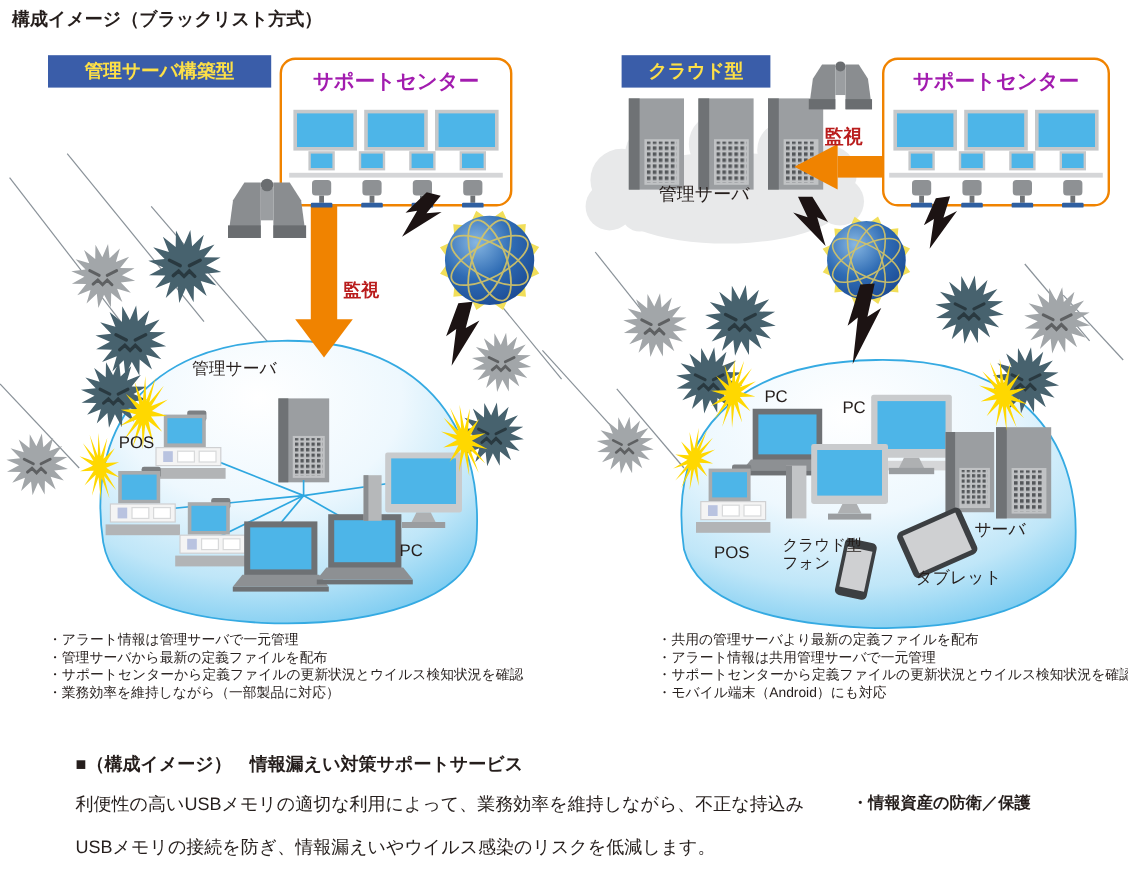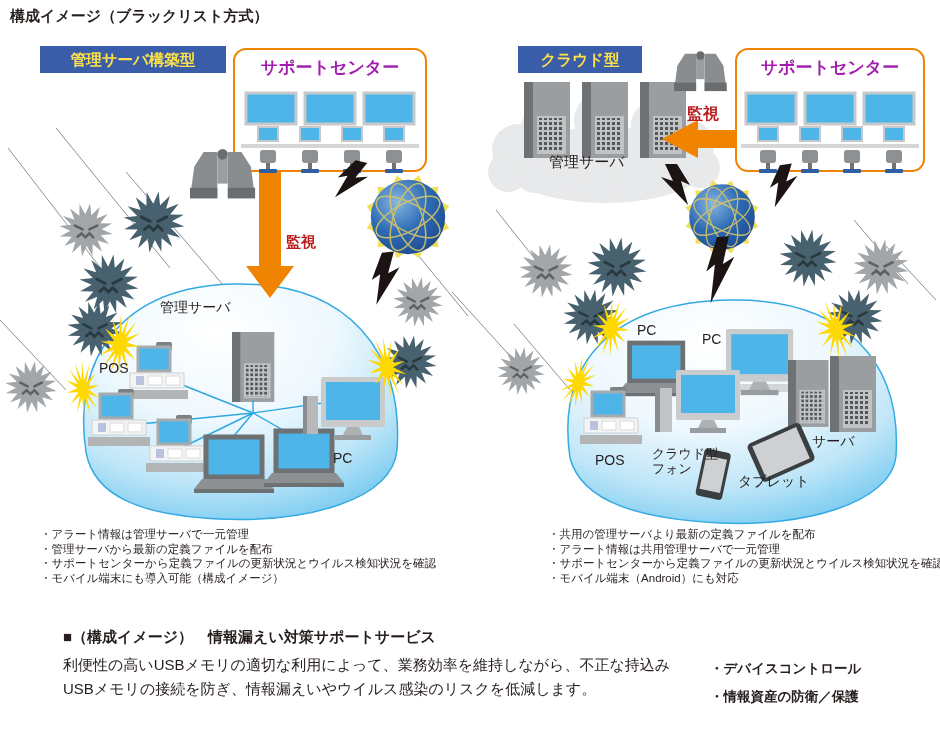--- a/index.html
+++ b/index.html
@@ -319,37 +319,36 @@
 
   <div class="dome-label" style="left:160px;top:299px">管理サーバ</div>
   <div class="dome-label" style="left:99px;top:360px">POS</div>
   <div class="dome-label" style="left:333px;top:450px">PC</div>
 
   <div class="dome-label" style="left:637px;top:322px">PC</div>
   <div class="dome-label" style="left:702px;top:331px">PC</div>
   <div class="dome-label" style="left:595px;top:452px">POS</div>
   <div class="dome-label pre" style="left:652px;top:446px;font-size:13px;line-height:15px">クラウド型
 フォン</div>
-  <div class="dome-label" style="left:738px;top:473px">タブレット</div>
+  <div class="dome-label" style="left:763px;top:473px">タブレット</div>
   <div class="dome-label" style="left:812px;top:433px">サーバ</div>
 
   <div class="bullets" style="left:40px;top:527px">
     <div>・アラート情報は管理サーバで一元管理</div>
     <div>・管理サーバから最新の定義ファイルを配布</div>
     <div>・サポートセンターから定義ファイルの更新状況とウイルス検知状況を確認</div>
-    <div>・モバイル端末にも導入可能（構成イメージ）</div>
+    <div>・業務効率を維持しながら（一部製品に対応）</div>
   </div>
   <div class="bullets" style="left:548px;top:527px">
     <div>・共用の管理サーバより最新の定義ファイルを配布</div>
     <div>・アラート情報は共用管理サーバで一元管理</div>
     <div>・サポートセンターから定義ファイルの更新状況とウイルス検知状況を確認</div>
     <div>・モバイル端末（Android）にも対応</div>
   </div>
 
   <div class="txt b" style="left:63px;top:628px;font-size:15px">■（構成イメージ）　情報漏えい対策サポートサービス</div>
-  <div class="txt pre" style="left:63px;top:653px;font-size:15px;line-height:24px;white-space:pre-line">利便性の高いUSBメモリの適切な利用によって、業務効率を維持しながら、不正な持込み
+  <div class="txt pre" style="left:63px;top:653px;font-size:15px;line-height:36px;white-space:pre-line">利便性の高いUSBメモリの適切な利用によって、業務効率を維持しながら、不正な持込み
 USBメモリの接続を防ぎ、情報漏えいやウイルス感染のリスクを低減します。</div>
   <div class="txt" style="left:710px;top:655px;font-size:13.5px;font-weight:bold;line-height:28px">
-    <div>・デバイスコントロール</div>
     <div>・情報資産の防衛／保護</div>
   </div>
 
 </div>
 
 </body></html>

